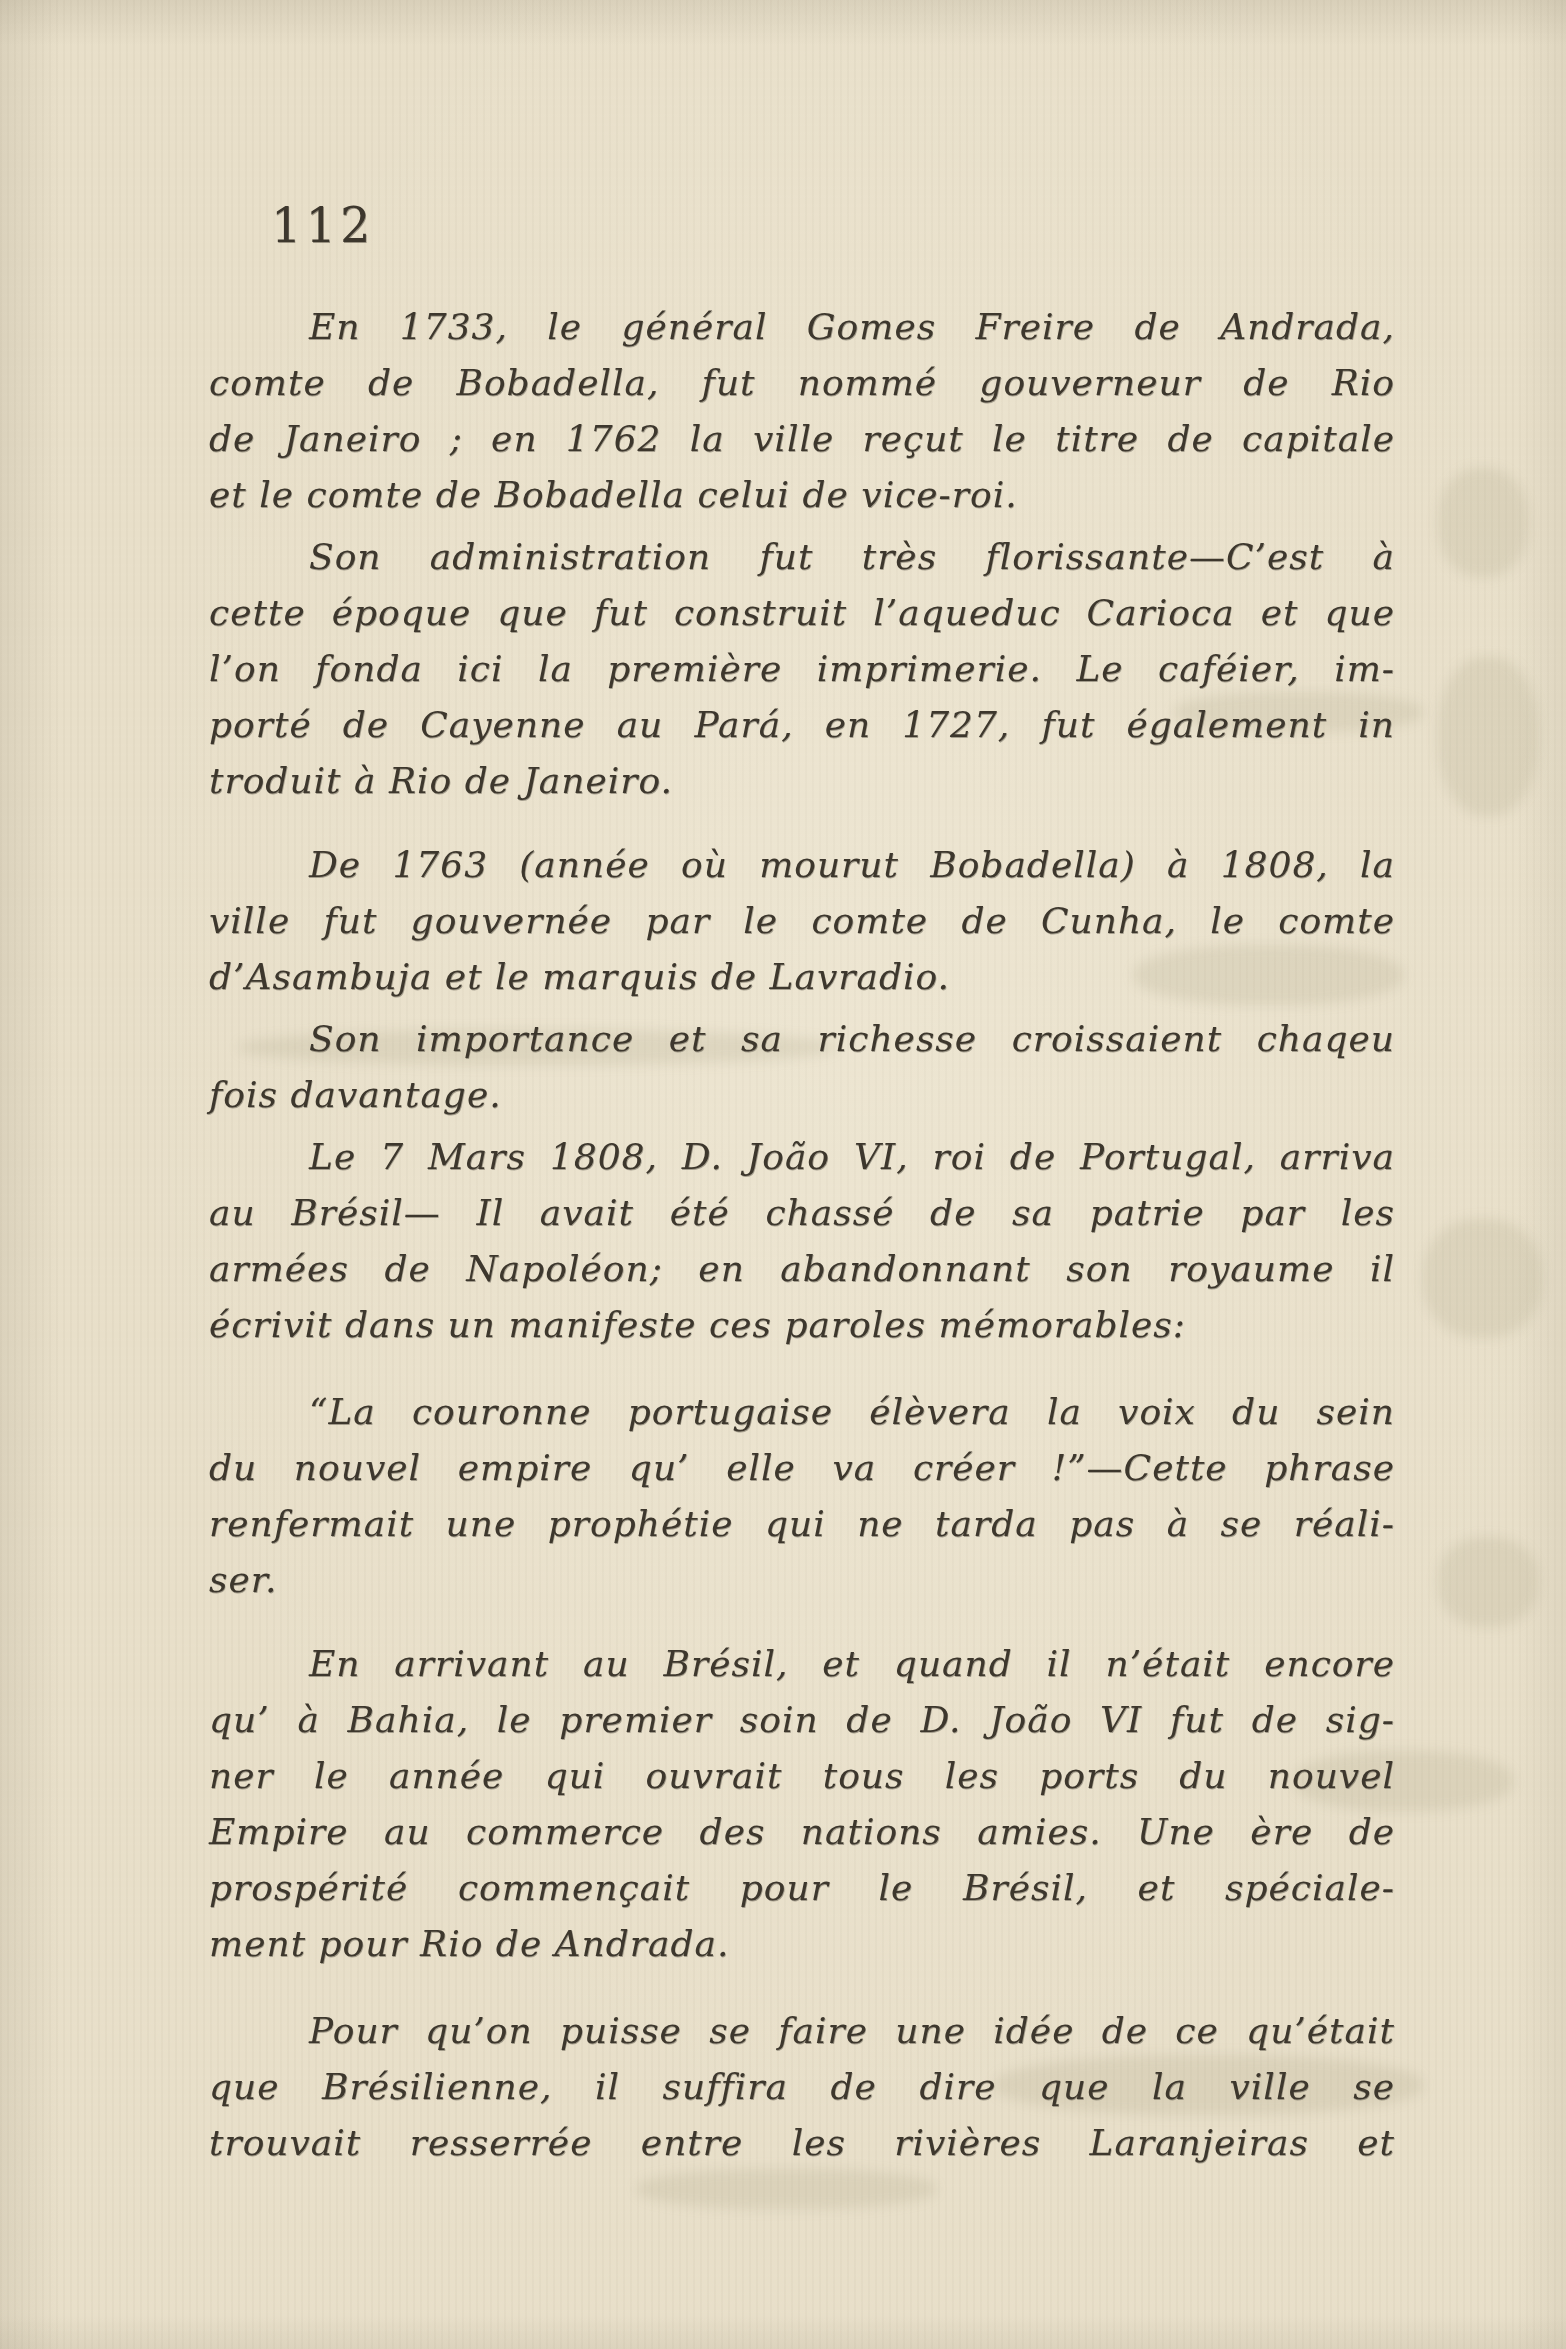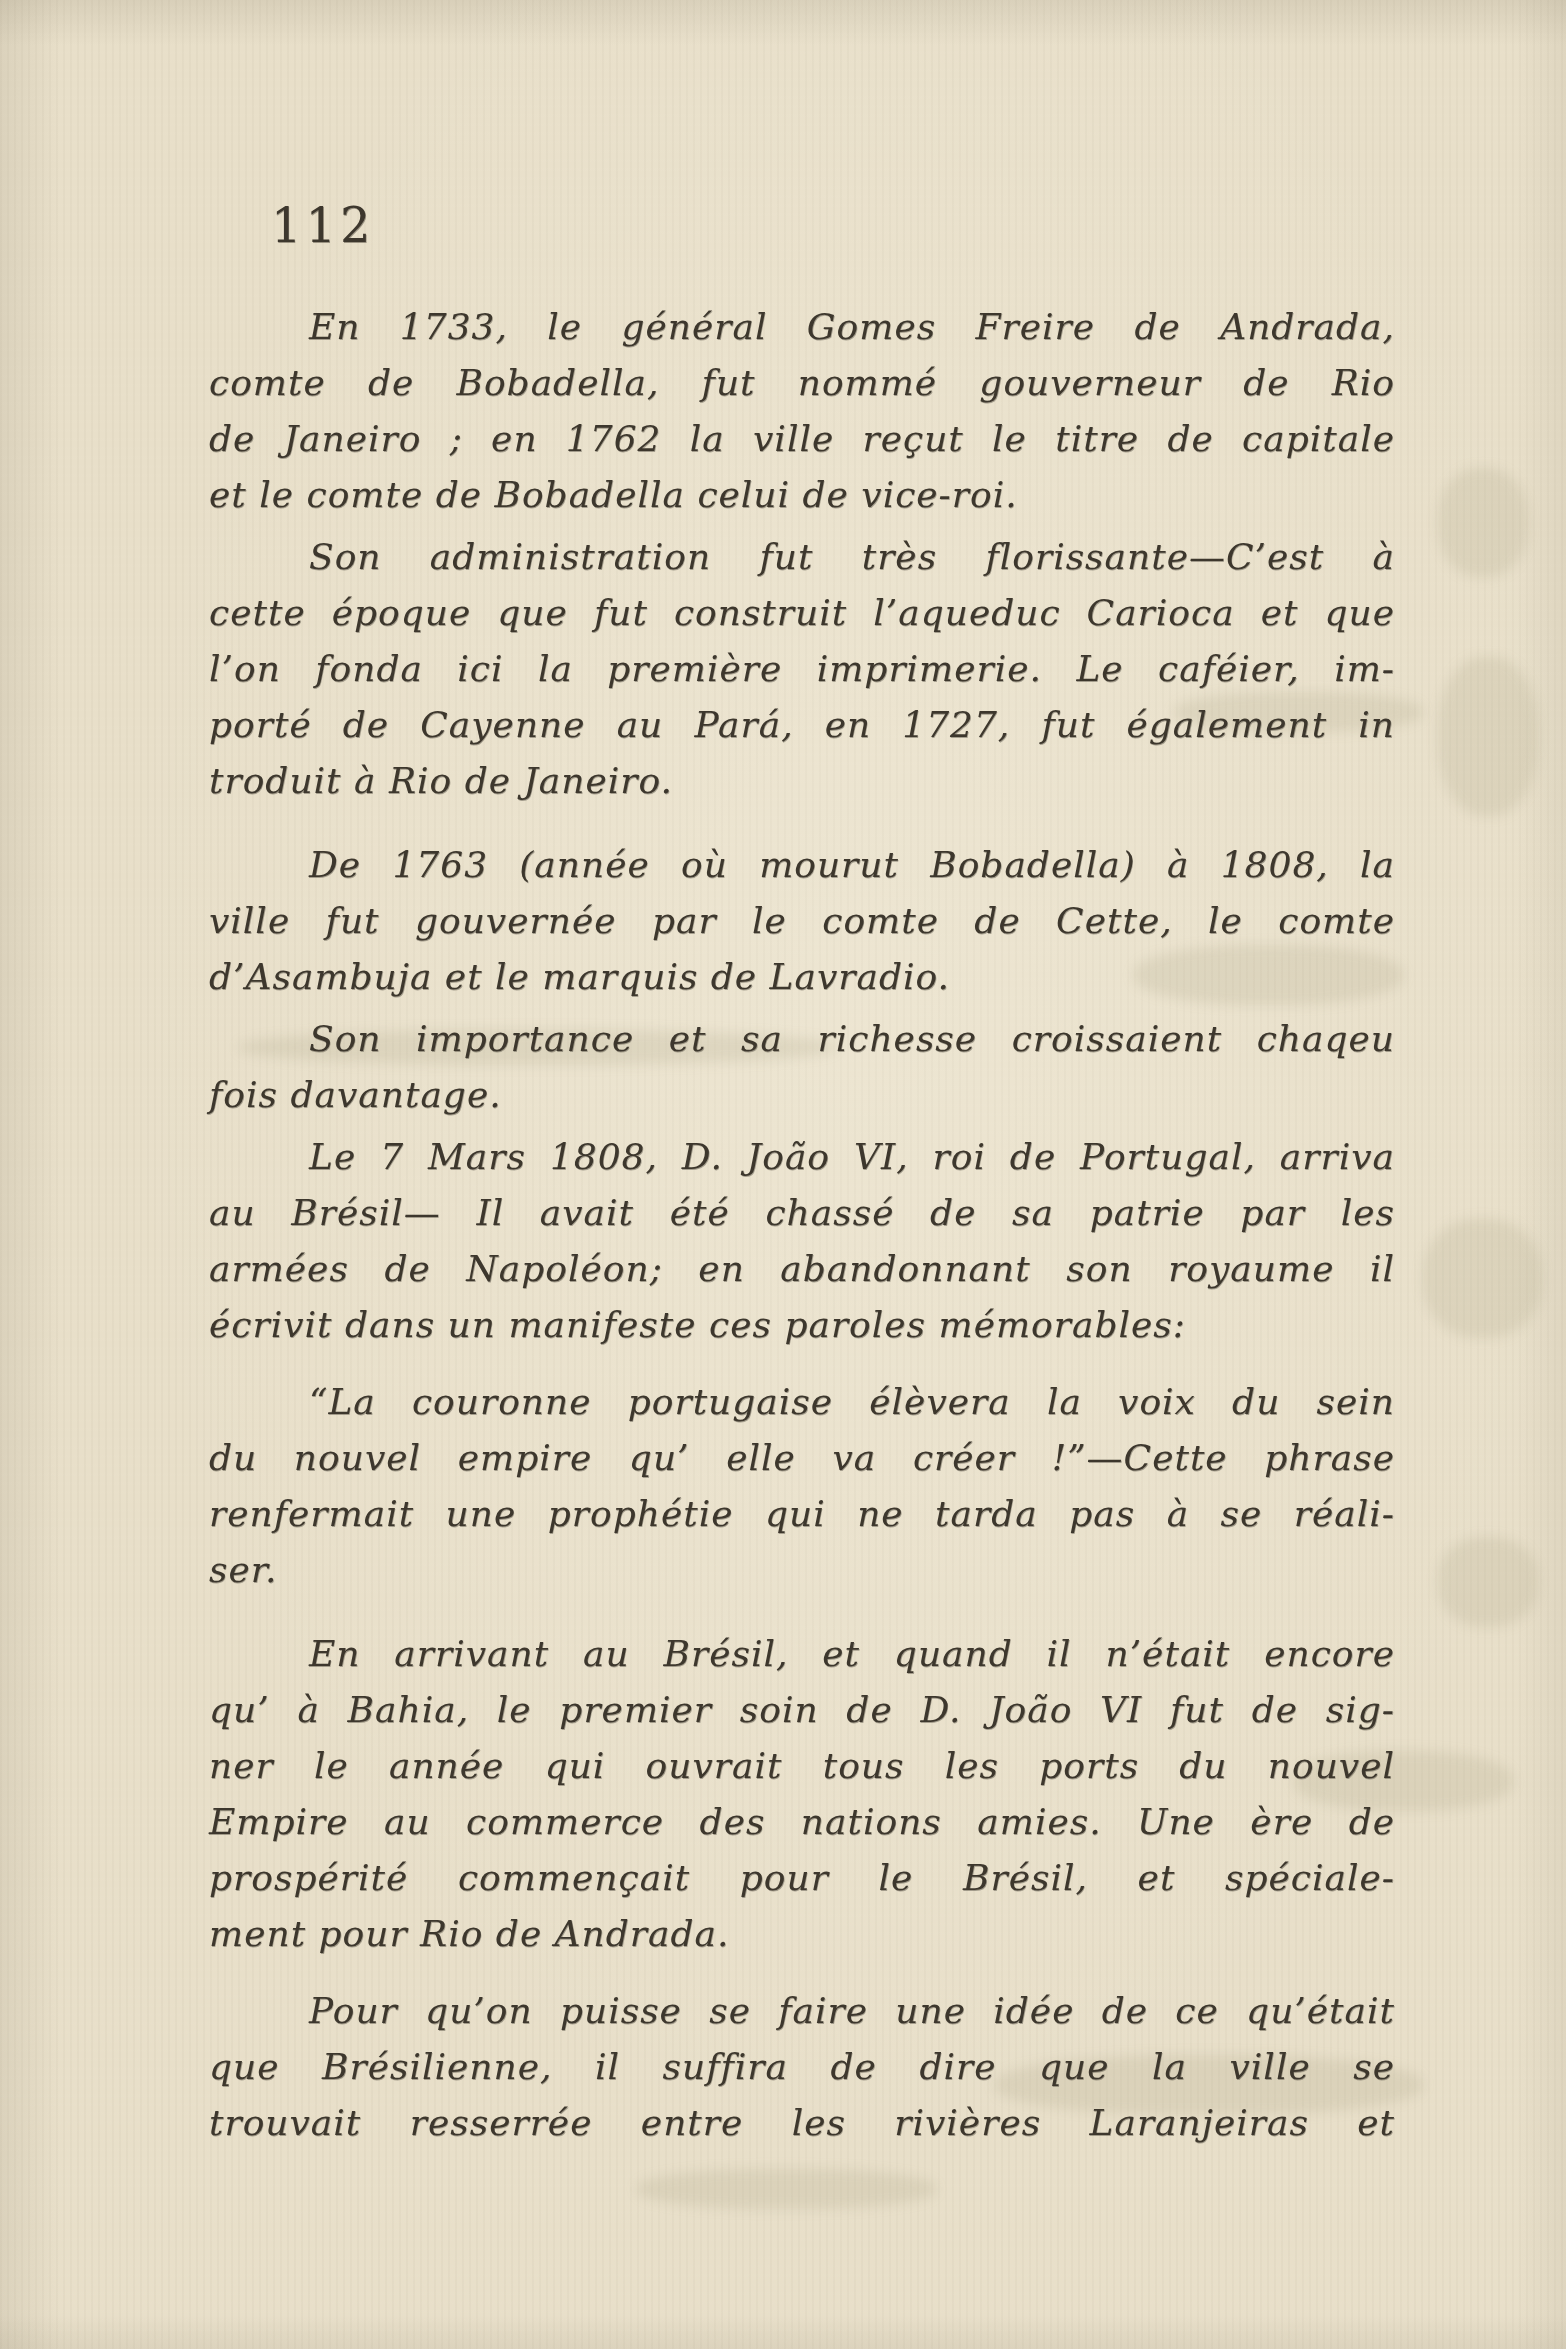--- a/index.html
+++ b/index.html
@@ -41,21 +41,21 @@
     width: 1186px;
     font-size: 36px;
     line-height: 56px;
     letter-spacing: 1px;
     color: #3d372d;
     text-shadow: 0.6px 0.6px 0.5px rgba(61,55,45,0.40);
   }
   .paragraph { margin: 0; }
   .paragraph.gap-small  { margin-top: 6px; }
   .paragraph.gap-medium { margin-top: 28px; }
-  .paragraph.gap-large  { margin-top: 21px; }
+  .paragraph.gap-large  { margin-top: 31px; }
   .line {
     text-align: justify;
     text-align-last: justify;
     white-space: nowrap;
     font-style: italic;
   }
   .line.first { text-indent: 100px; }
   .line.unjust { text-align-last: left; }
 </style>
 </head>
@@ -85,21 +85,21 @@
     </div>
     <div class="paragraph gap-small">
       <div class="line first">Son administration fut très florissante—C’est à</div>
       <div class="line">cette époque que fut construit l’aqueduc Carioca et que</div>
       <div class="line">l’on fonda ici la première imprimerie. Le caféier, im-</div>
       <div class="line">porté de Cayenne au Pará, en 1727, fut également in</div>
       <div class="line unjust">troduit à Rio de Janeiro.</div>
     </div>
     <div class="paragraph gap-medium">
       <div class="line first">De 1763 (année où mourut Bobadella) à 1808, la</div>
-      <div class="line">ville fut gouvernée par le comte de Cette, le comte</div>
+      <div class="line">ville fut gouvernée par le comte de Cunha, le comte</div>
       <div class="line unjust">d’Asambuja et le marquis de Lavradio.</div>
     </div>
     <div class="paragraph gap-small">
       <div class="line first">Son importance et sa richesse croissaient chaqeu</div>
       <div class="line unjust">fois davantage.</div>
     </div>
     <div class="paragraph gap-small">
       <div class="line first">Le 7 Mars 1808, D. João VI, roi de Portugal, arriva</div>
       <div class="line">au Brésil— Il avait été chassé de sa patrie par les</div>
       <div class="line">armées de Napoléon; en abandonnant son royaume il</div>

